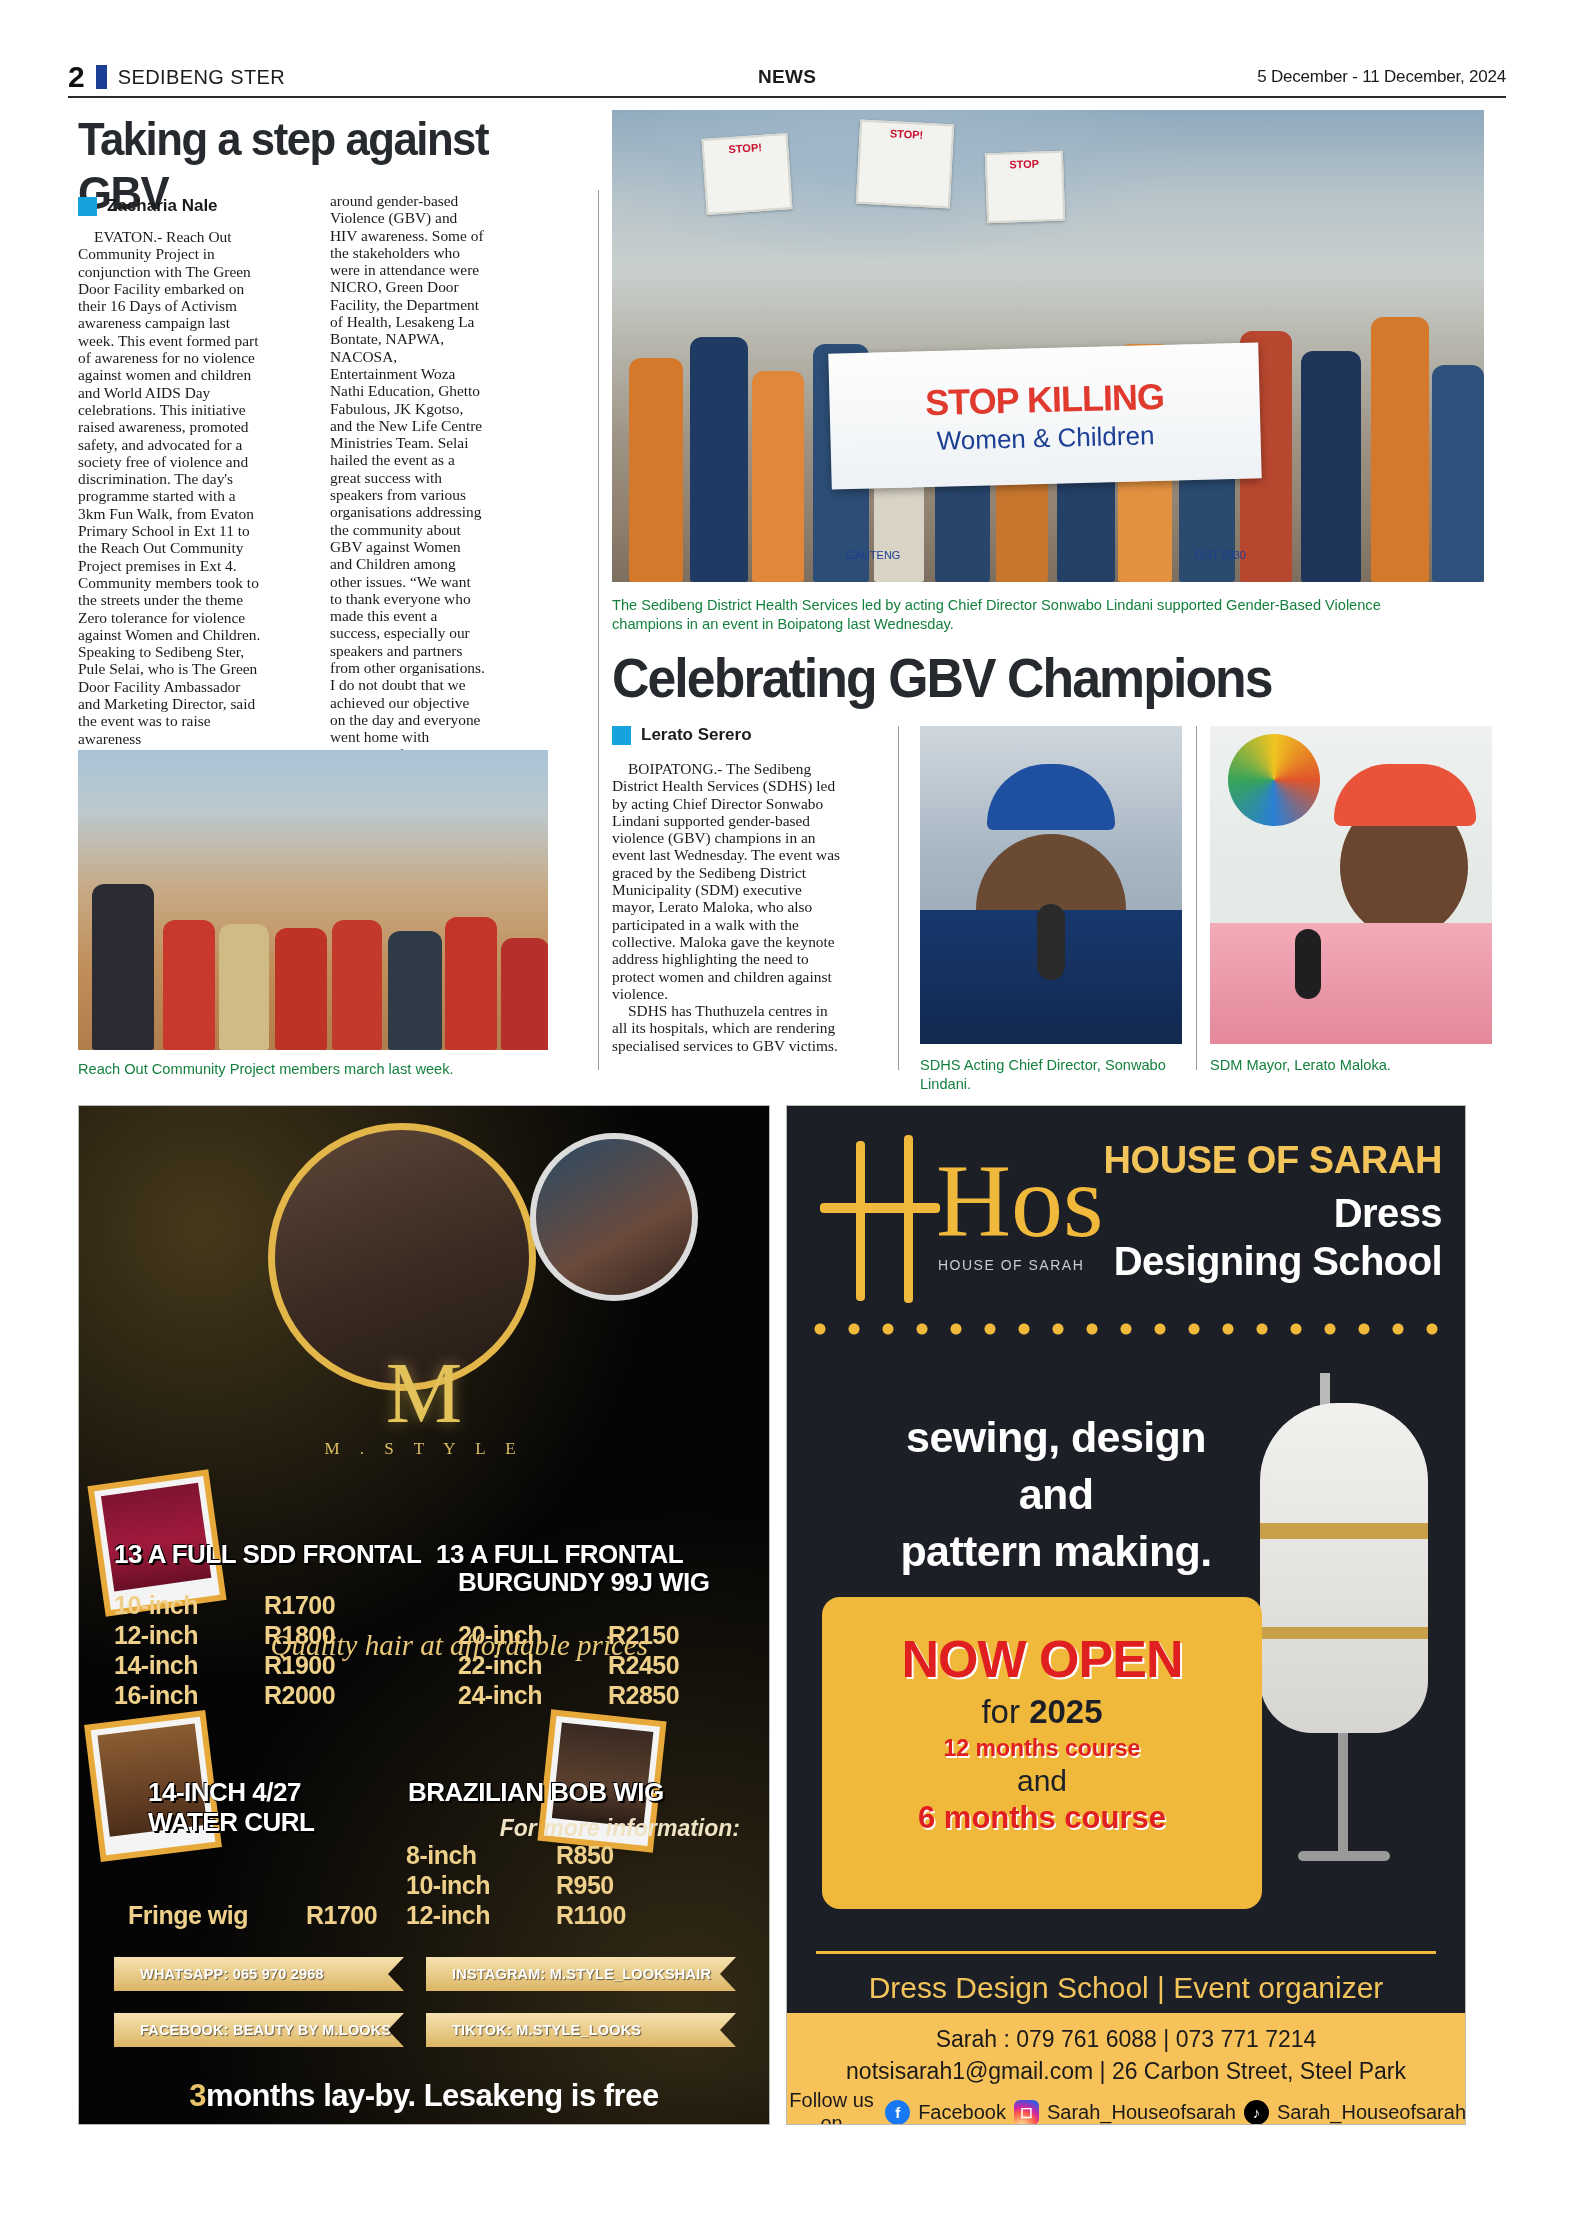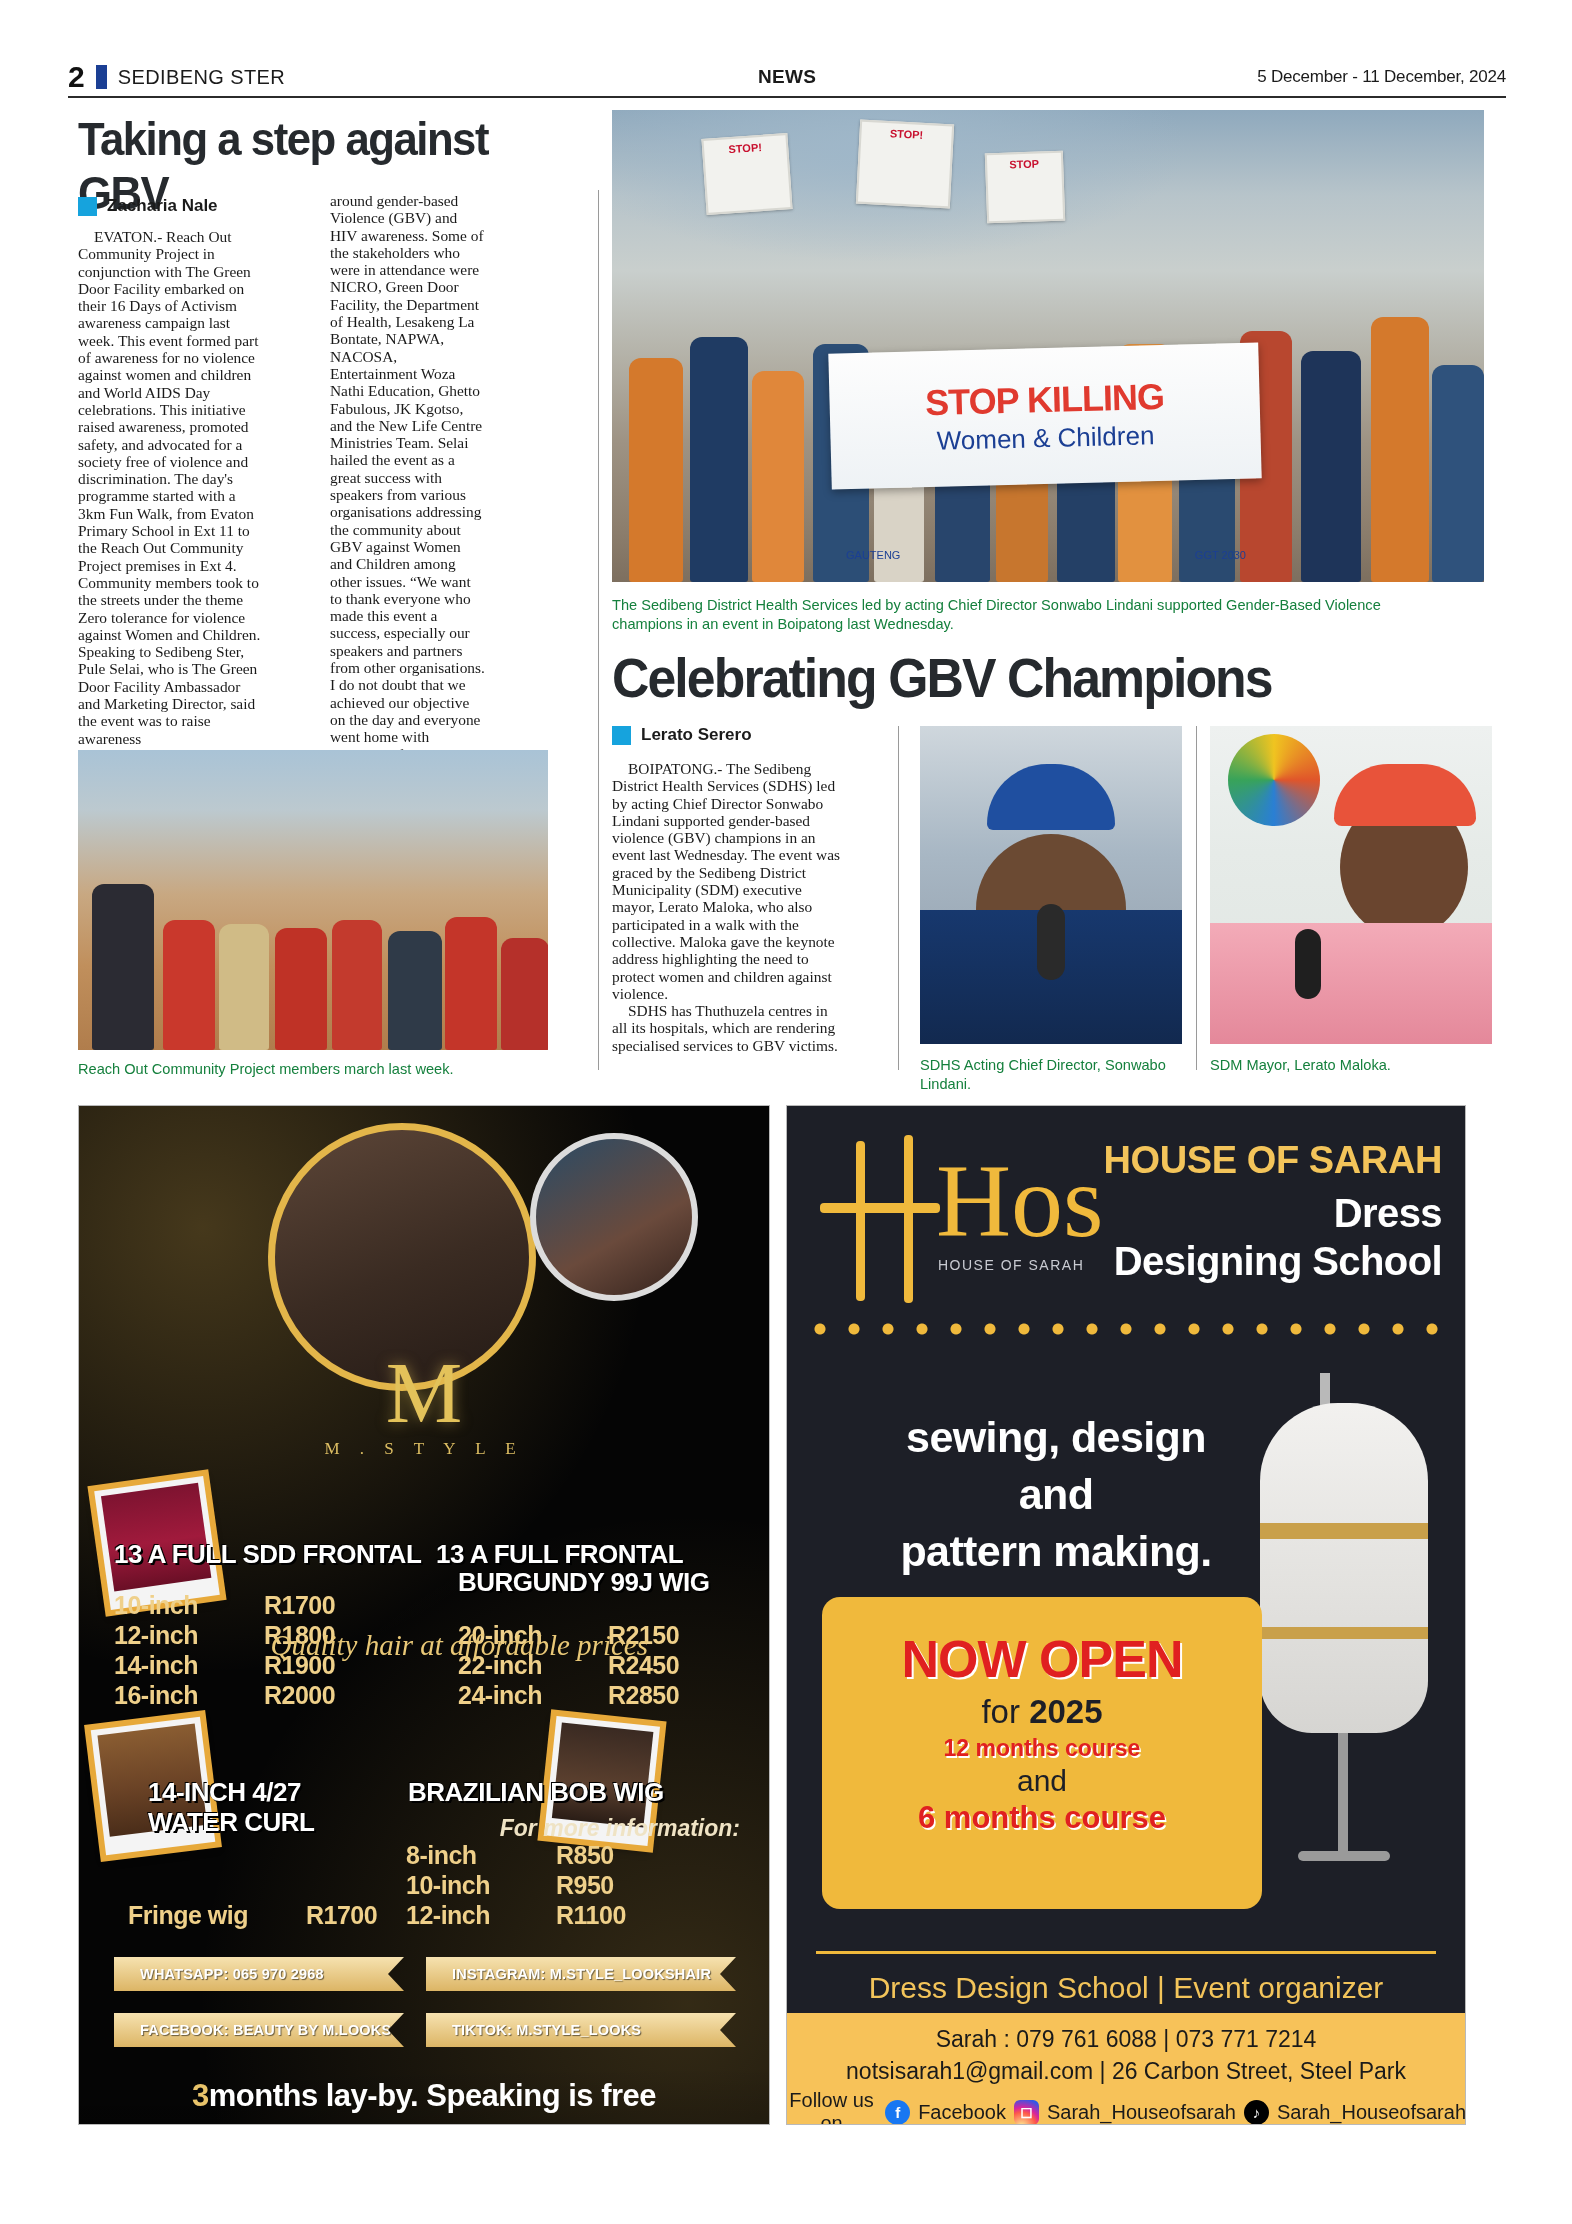--- a/index.html
+++ b/index.html
@@ -492,21 +492,21 @@
 
   <div class="wig-info">For more information:</div>
 
   <div class="ribbon" style="left:36px;  top:852px; width:290px;">WHATSAPP: 065 970 2968</div>
   <div class="ribbon" style="left:348px; top:852px; width:310px;">INSTAGRAM: M.STYLE_LOOKSHAIR</div>
   <div class="ribbon" style="left:36px;  top:908px; width:290px;">FACEBOOK: BEAUTY BY M.LOOKS</div>
   <div class="ribbon" style="left:348px; top:908px; width:310px;">TIKTOK: M.STYLE_LOOKS</div>
 
   <div class="wig-bottom">
     <span class="g">3</span>
-      <span> months lay-by. Speaking is free</span>
+      <span> months lay-by. Lesakeng is free</span>
   </div>
   <div class="ad-border"></div>
 </div>
 
 <div class="ad ad-hos">
   <div class="hos-bg"></div>
 
   <div class="hos-logo">
     <div class="hbar" style="left:44px; top:10px; width:9px; height:160px;"></div>
     <div class="hbar" style="left:92px; top:4px; width:9px; height:168px;"></div>

